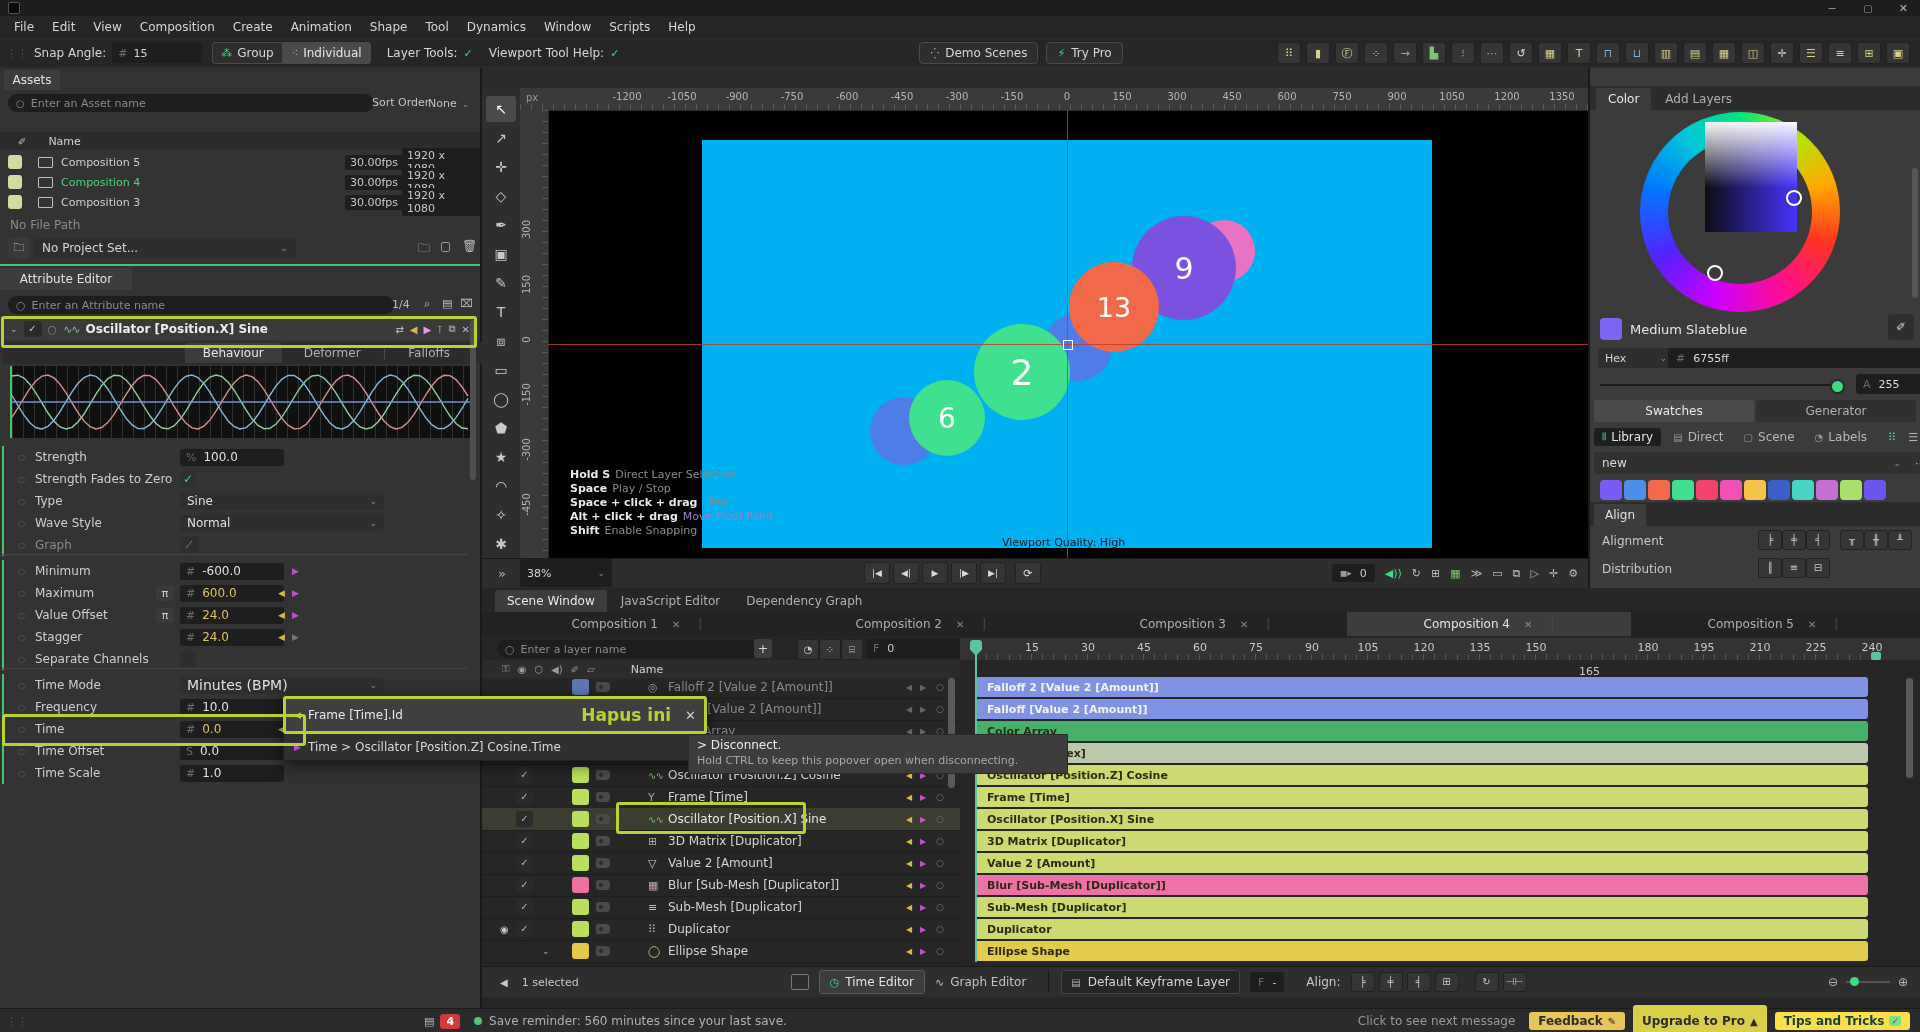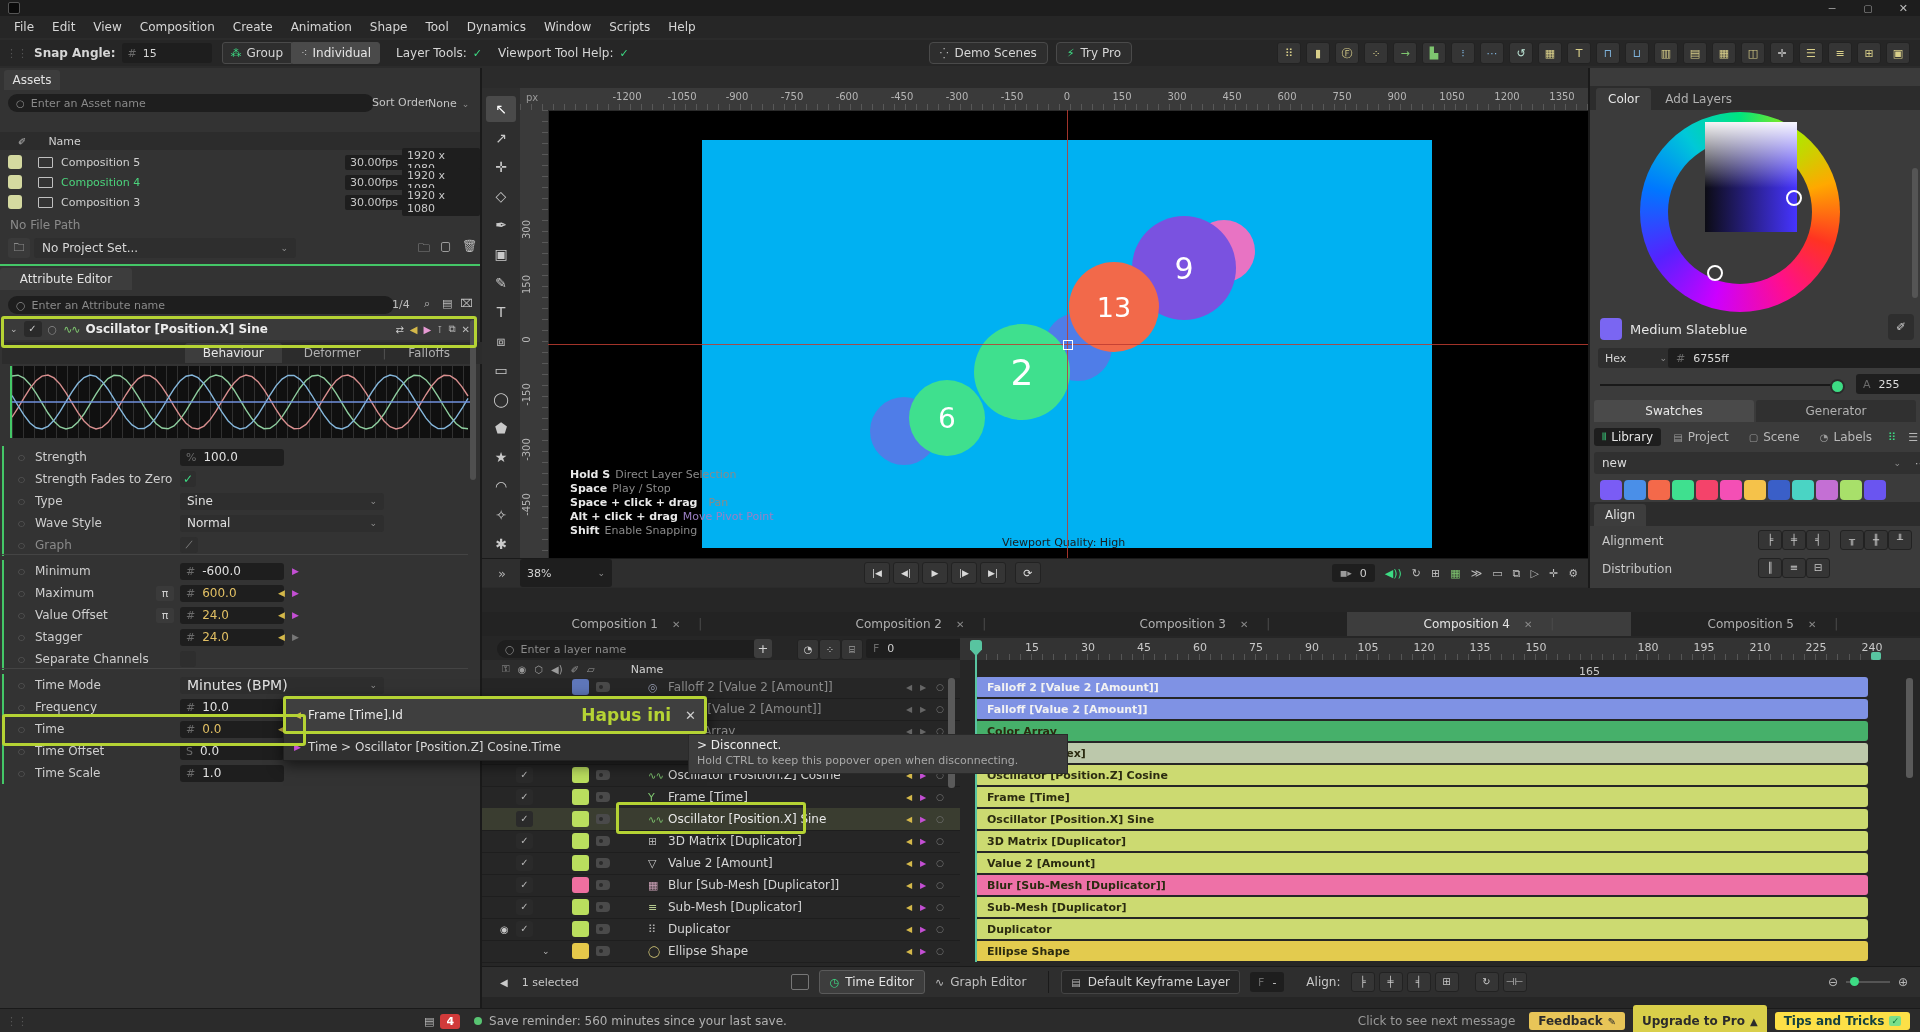--- a/index.html
+++ b/index.html
@@ -33,21 +33,21 @@
       <span>Shape</span>
       <span>Tool</span>
       <span>Dynamics</span>
       <span>Window</span>
       <span>Scripts</span>
       <span>Help</span>
     </div>
 
   <div class="abs f" id="toolbar" style="left:0;top:40px;width:1920px;height:26px;background:#262626;">
       <div style="color: rgb(85, 85, 85); margin: 0px 6px;">⋮⋮</div>
-      <div style="color: rgb(214, 214, 214); font-size: 12px; font-weight: bold;">Snap Angle:</div>
+      <div style="color: rgb(214, 214, 214); font-size: 12px;">Snap Angle:</div>
       <div style="display: flex; align-items: center; background: rgb(30, 30, 30); border-radius: 3px; height: 20px; width: 78px; margin: 0px 10px 0px 6px; padding: 0px 6px;">
         <span style="color: rgb(106, 106, 106); margin-right: 6px;">#</span>
         <span style="color: rgb(214, 214, 214);">15</span>
       </div>
       <div style="display: flex; align-items: center; background: rgb(46, 46, 46); border: 1px solid rgb(74, 74, 74); border-radius: 3px 0px 0px 3px; height: 20px; padding: 0px 8px; gap: 5px;">
         <span style="color: rgb(61, 220, 132);">⁂</span>
         <span style="color: rgb(214, 214, 214); font-size: 12px;">Group</span>
       </div>
       <div style="display: flex; align-items: center; background: rgb(74, 74, 74); border: 1px solid rgb(74, 74, 74); border-radius: 0px 3px 3px 0px; height: 20px; padding: 0px 8px; gap: 5px;">
         <span style="color: rgb(189, 189, 189);">⁖</span>
@@ -551,21 +551,21 @@
       </div>
       <div style="position: absolute; left: 4px; top: 332px; width: 160px; height: 22px; display: flex; align-items: center; justify-content: center; font-size: 12px; border-radius: 3px 3px 0px 0px; background: rgb(74, 74, 74); color: rgb(232, 232, 232);">Swatches</div>
       <div style="position: absolute; left: 166px; top: 332px; width: 160px; height: 22px; display: flex; align-items: center; justify-content: center; font-size: 12px; border-radius: 3px 3px 0px 0px; background: rgb(48, 48, 48); color: rgb(176, 176, 176);">Generator</div>
       <div style="position: absolute; left: 4px; top: 358px; width: 324px; height: 22px; display: flex; align-items: center; gap: 4px;">
         <div style="display: flex; align-items: center; gap: 5px; padding: 2px 8px; border-radius: 3px; background: rgb(30, 30, 30);">
           <span style="color: rgb(61, 220, 132); font-size: 10px;">⫴</span>
           <span style="color: rgb(228, 228, 228); font-size: 12px;">Library</span>
         </div>
         <div style="display: flex; align-items: center; gap: 5px; padding: 2px 8px; border-radius: 3px;">
           <span style="color: rgb(154, 154, 154); font-size: 10px;">▤</span>
-          <span style="color: rgb(184, 184, 184); font-size: 12px;">Project</span>
+          <span style="color: rgb(184, 184, 184); font-size: 12px;">Direct</span>
         </div>
         <div style="display: flex; align-items: center; gap: 5px; padding: 2px 8px; border-radius: 3px;">
           <span style="color: rgb(154, 154, 154); font-size: 10px;">▢</span>
           <span style="color: rgb(184, 184, 184); font-size: 12px;">Scene</span>
         </div>
         <div style="display: flex; align-items: center; gap: 5px; padding: 2px 8px; border-radius: 3px;">
           <span style="color: rgb(154, 154, 154); font-size: 10px;">◔</span>
           <span style="color: rgb(184, 184, 184); font-size: 12px;">Labels</span>
         </div>
         <span style="margin-left: auto; color: rgb(61, 220, 132); font-size: 11px;">⠿</span>
@@ -598,20 +598,25 @@
       <div style="position: absolute; left: 250px; top: 462px; width: 22px; height: 18px; background: rgb(53, 53, 53); border: 1px solid rgb(34, 34, 34); border-radius: 3px; text-align: center; color: rgb(201, 201, 201); font-size: 10px; line-height: 18px;">╥</div>
       <div style="position: absolute; left: 274px; top: 462px; width: 22px; height: 18px; background: rgb(53, 53, 53); border: 1px solid rgb(34, 34, 34); border-radius: 3px; text-align: center; color: rgb(201, 201, 201); font-size: 10px; line-height: 18px;">╫</div>
       <div style="position: absolute; left: 298px; top: 462px; width: 22px; height: 18px; background: rgb(53, 53, 53); border: 1px solid rgb(34, 34, 34); border-radius: 3px; text-align: center; color: rgb(201, 201, 201); font-size: 10px; line-height: 18px;">╨</div>
       <div style="position: absolute; left: 12px; top: 494px; color: rgb(200, 200, 200); font-size: 12px;">Distribution</div>
       <div style="position: absolute; left: 168px; top: 490px; width: 22px; height: 18px; background: rgb(53, 53, 53); border: 1px solid rgb(34, 34, 34); border-radius: 3px; text-align: center; color: rgb(201, 201, 201); font-size: 10px; line-height: 18px;">║</div>
       <div style="position: absolute; left: 192px; top: 490px; width: 22px; height: 18px; background: rgb(53, 53, 53); border: 1px solid rgb(34, 34, 34); border-radius: 3px; text-align: center; color: rgb(201, 201, 201); font-size: 10px; line-height: 18px;">≡</div>
       <div style="position: absolute; left: 216px; top: 490px; width: 22px; height: 18px; background: rgb(53, 53, 53); border: 1px solid rgb(34, 34, 34); border-radius: 3px; text-align: center; color: rgb(201, 201, 201); font-size: 10px; line-height: 18px;">⊟</div>
     </div>
 
   <div class="abs" id="bottom" style="left:482px;top:588px;width:1438px;height:420px;background:#262626;">
+      <div style="position: absolute; left: 0px; top: 0px; width: 1106px; height: 24px; background: rgb(38, 38, 38); display: flex; align-items: flex-end; padding-left: 13px; gap: 2px;">
+        <span style="padding: 4px 12px; font-size: 12px; border-radius: 3px 3px 0px 0px; background: rgb(61, 61, 61); color: rgb(232, 232, 232);">Scene Window</span>
+        <span style="padding: 4px 12px; font-size: 12px; border-radius: 3px 3px 0px 0px; color: rgb(176, 176, 176);">JavaScript Editor</span>
+        <span style="padding: 4px 12px; font-size: 12px; border-radius: 3px 3px 0px 0px; color: rgb(176, 176, 176);">Dependency Graph</span>
+      </div>
       <div style="position: absolute; left: 0px; top: 24px; width: 1438px; height: 24px; background: rgb(35, 35, 35); display: flex; padding-left: 13px;">
         <div style="display: flex; align-items: center; justify-content: center; width: 284px; gap: 14px; font-size: 12px; color: rgb(176, 176, 176);">
           <span>Composition 1</span>
           <span style="color: rgb(138, 138, 138); font-size: 10px;">✕</span>
           <span style="color: rgb(74, 74, 74); margin-left: 4px;">|</span>
         </div>
         <div style="display: flex; align-items: center; justify-content: center; width: 284px; gap: 14px; font-size: 12px; color: rgb(176, 176, 176);">
           <span>Composition 2</span>
           <span style="color: rgb(138, 138, 138); font-size: 10px;">✕</span>
           <span style="color: rgb(74, 74, 74); margin-left: 4px;">|</span>

